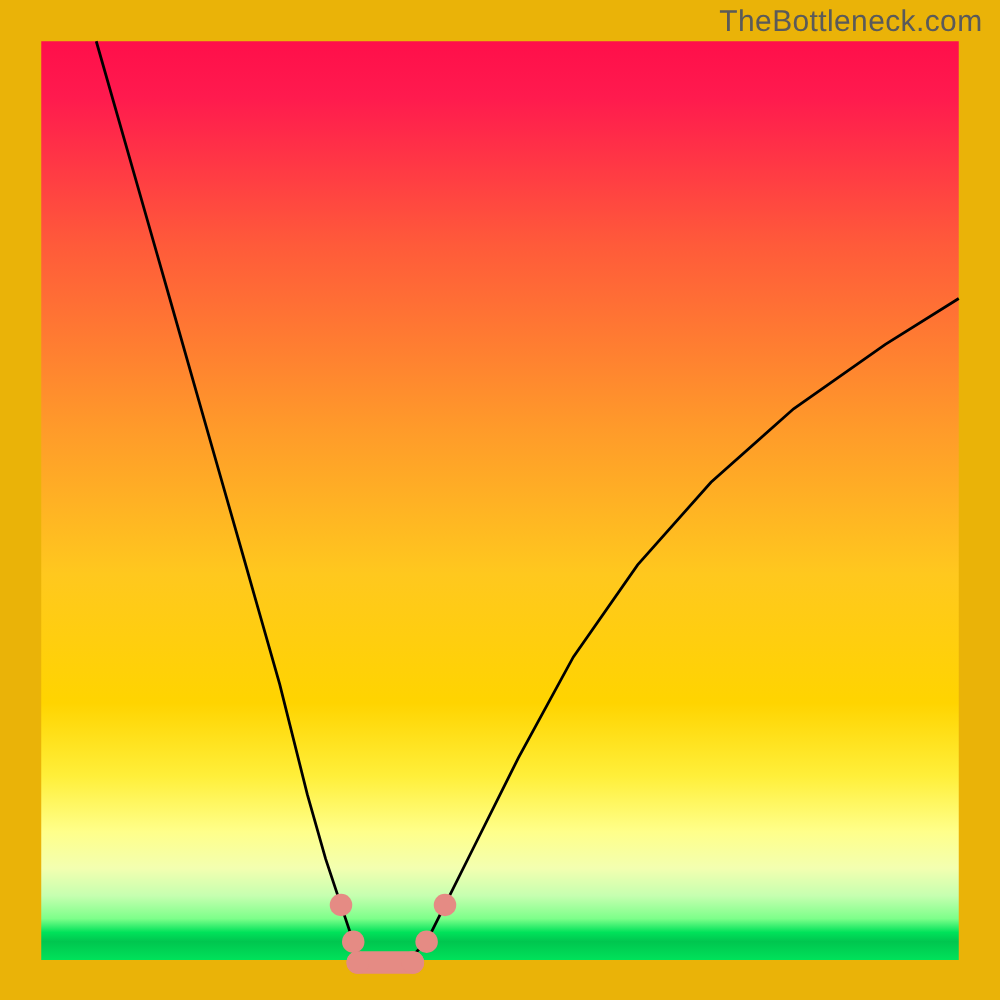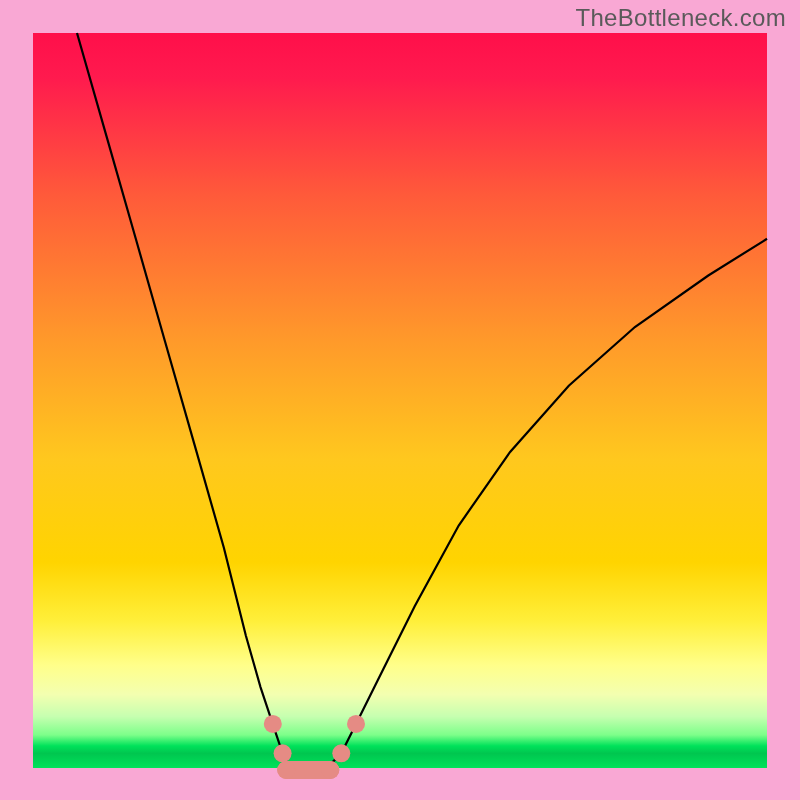--- a/index.html
+++ b/index.html
@@ -9,21 +9,21 @@
     height: 800px;
     background: #000;
     overflow: hidden;
   }
   .frame {
     position: absolute;
     left: 0;
     top: 0;
     width: 800px;
     height: 800px;
-    background: #f9a8d4;
+    background: #eab308;
   }
   .attribution {
     position: absolute;
     top: 4px;
     right: 14px;
     font-family: Arial, Helvetica, sans-serif;
     font-size: 24px;
     color: #5a5a5a;
     letter-spacing: 0.3px;
     font-weight: 400;

